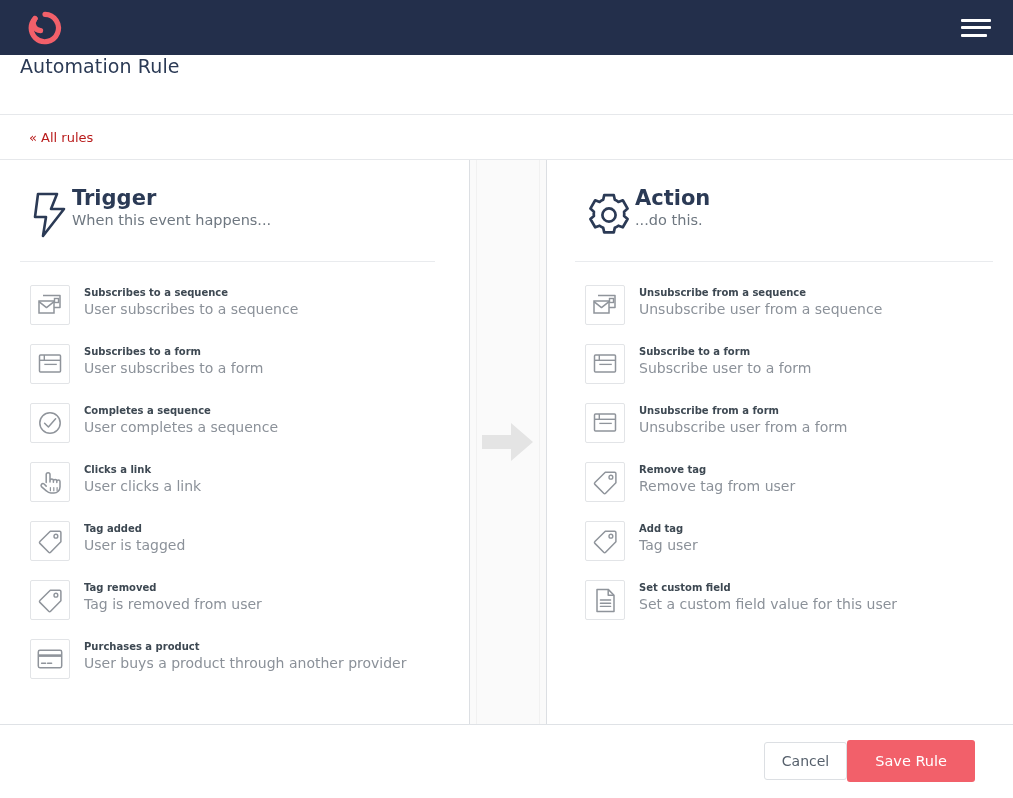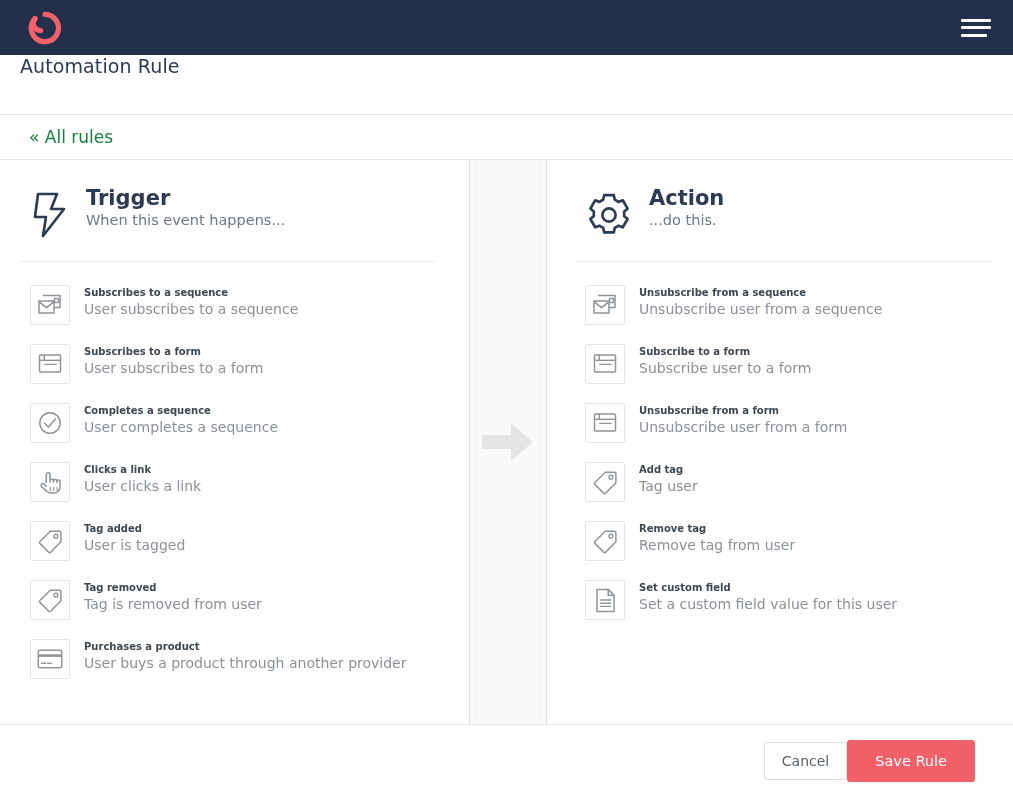--- a/index.html
+++ b/index.html
@@ -59,22 +59,22 @@
 
   
   .crumbbar {
     height: 45px;
     border-bottom: 1px solid #e6e8eb;
     display: flex; align-items: center;
     padding: 0 20px 0 29px;
     background: #fff;
   }
   .crumbbar a {
-    font-size: 17px;
-    color: #15803d;
+    font-size: 13px;
+    color: #b91c1c;
     text-decoration: none;
   }
 
   
   .body-wrap {
     display: flex;
     height: 565px;
     border-bottom: 1px solid #dfe2e6;
     background: #fff;
   }
@@ -102,21 +102,21 @@
   .col-action {
     flex: 1;
     background: #fff;
   }
 
   .panel-inner { padding: 14px 34px 0 20px; }
   .panel-inner.right { padding-left: 28px; padding-right: 20px; }
 
   .panel-head {
     display: flex; align-items: flex-start;
-    gap: 16px;
+    gap: 2px;
     padding: 12px 0 22px 10px;
     border-bottom: 1px solid #e9ebee;
   }
   .panel-head .head-icon { flex: 0 0 auto; margin-top: 5px; }
   .panel-head h2 {
     margin: 0 0 2px 0;
     font-size: 21px; font-weight: 700; color: #2b3a55;
   }
   .panel-head .sub {
     font-size: 14.5px; color: #6e7780; font-weight: 400;
@@ -385,35 +385,35 @@
             </div>
             <div class="opt">
               <span class="opt-ico">
                 <svg width="25" height="25" viewBox="0 0 25 25">
       <path d="M12.3 2.2 H21.6 a1.3 1.3 0 0 1 1.3 1.3 v9.3 L12.6 23.3 a1.3 1.3 0 0 1-1.9 0
                L1.9 14.4 a1.3 1.3 0 0 1 0-1.9 Z" fill="none" stroke="#8f949b" stroke-width="1.5" stroke-linejoin="round"></path>
       <circle cx="17.9" cy="7.2" r="1.9" fill="none" stroke="#8f949b" stroke-width="1.4"></circle>
     </svg>
               </span>
               <span class="opt-txt">
-                <div class="opt-title">Add tag</div>
-                <div class="opt-desc">Tag user</div>
+                <div class="opt-title">Remove tag</div>
+                <div class="opt-desc">Remove tag from user</div>
               </span>
             </div>
             <div class="opt">
               <span class="opt-ico">
                 <svg width="25" height="25" viewBox="0 0 25 25">
       <path d="M12.3 2.2 H21.6 a1.3 1.3 0 0 1 1.3 1.3 v9.3 L12.6 23.3 a1.3 1.3 0 0 1-1.9 0
                L1.9 14.4 a1.3 1.3 0 0 1 0-1.9 Z" fill="none" stroke="#8f949b" stroke-width="1.5" stroke-linejoin="round"></path>
       <circle cx="17.9" cy="7.2" r="1.9" fill="none" stroke="#8f949b" stroke-width="1.4"></circle>
     </svg>
               </span>
               <span class="opt-txt">
-                <div class="opt-title">Remove tag</div>
-                <div class="opt-desc">Remove tag from user</div>
+                <div class="opt-title">Add tag</div>
+                <div class="opt-desc">Tag user</div>
               </span>
             </div>
             <div class="opt">
               <span class="opt-ico">
                 <svg width="21" height="25" viewBox="0 0 21 25">
       <path d="M2 1.4 h11.2 L19 7.2 V23.6 H2 Z" fill="none" stroke="#8f949b" stroke-width="1.5" stroke-linejoin="round"></path>
       <path d="M13.2 1.4 V7.2 H19" fill="none" stroke="#8f949b" stroke-width="1.5" stroke-linejoin="round"></path>
       <path d="M5.4 12 H15.6 M5.4 15.2 H15.6 M5.4 18.4 H15.6" fill="none" stroke="#8f949b" stroke-width="1.4" stroke-linecap="round"></path>
     </svg>
               </span>

